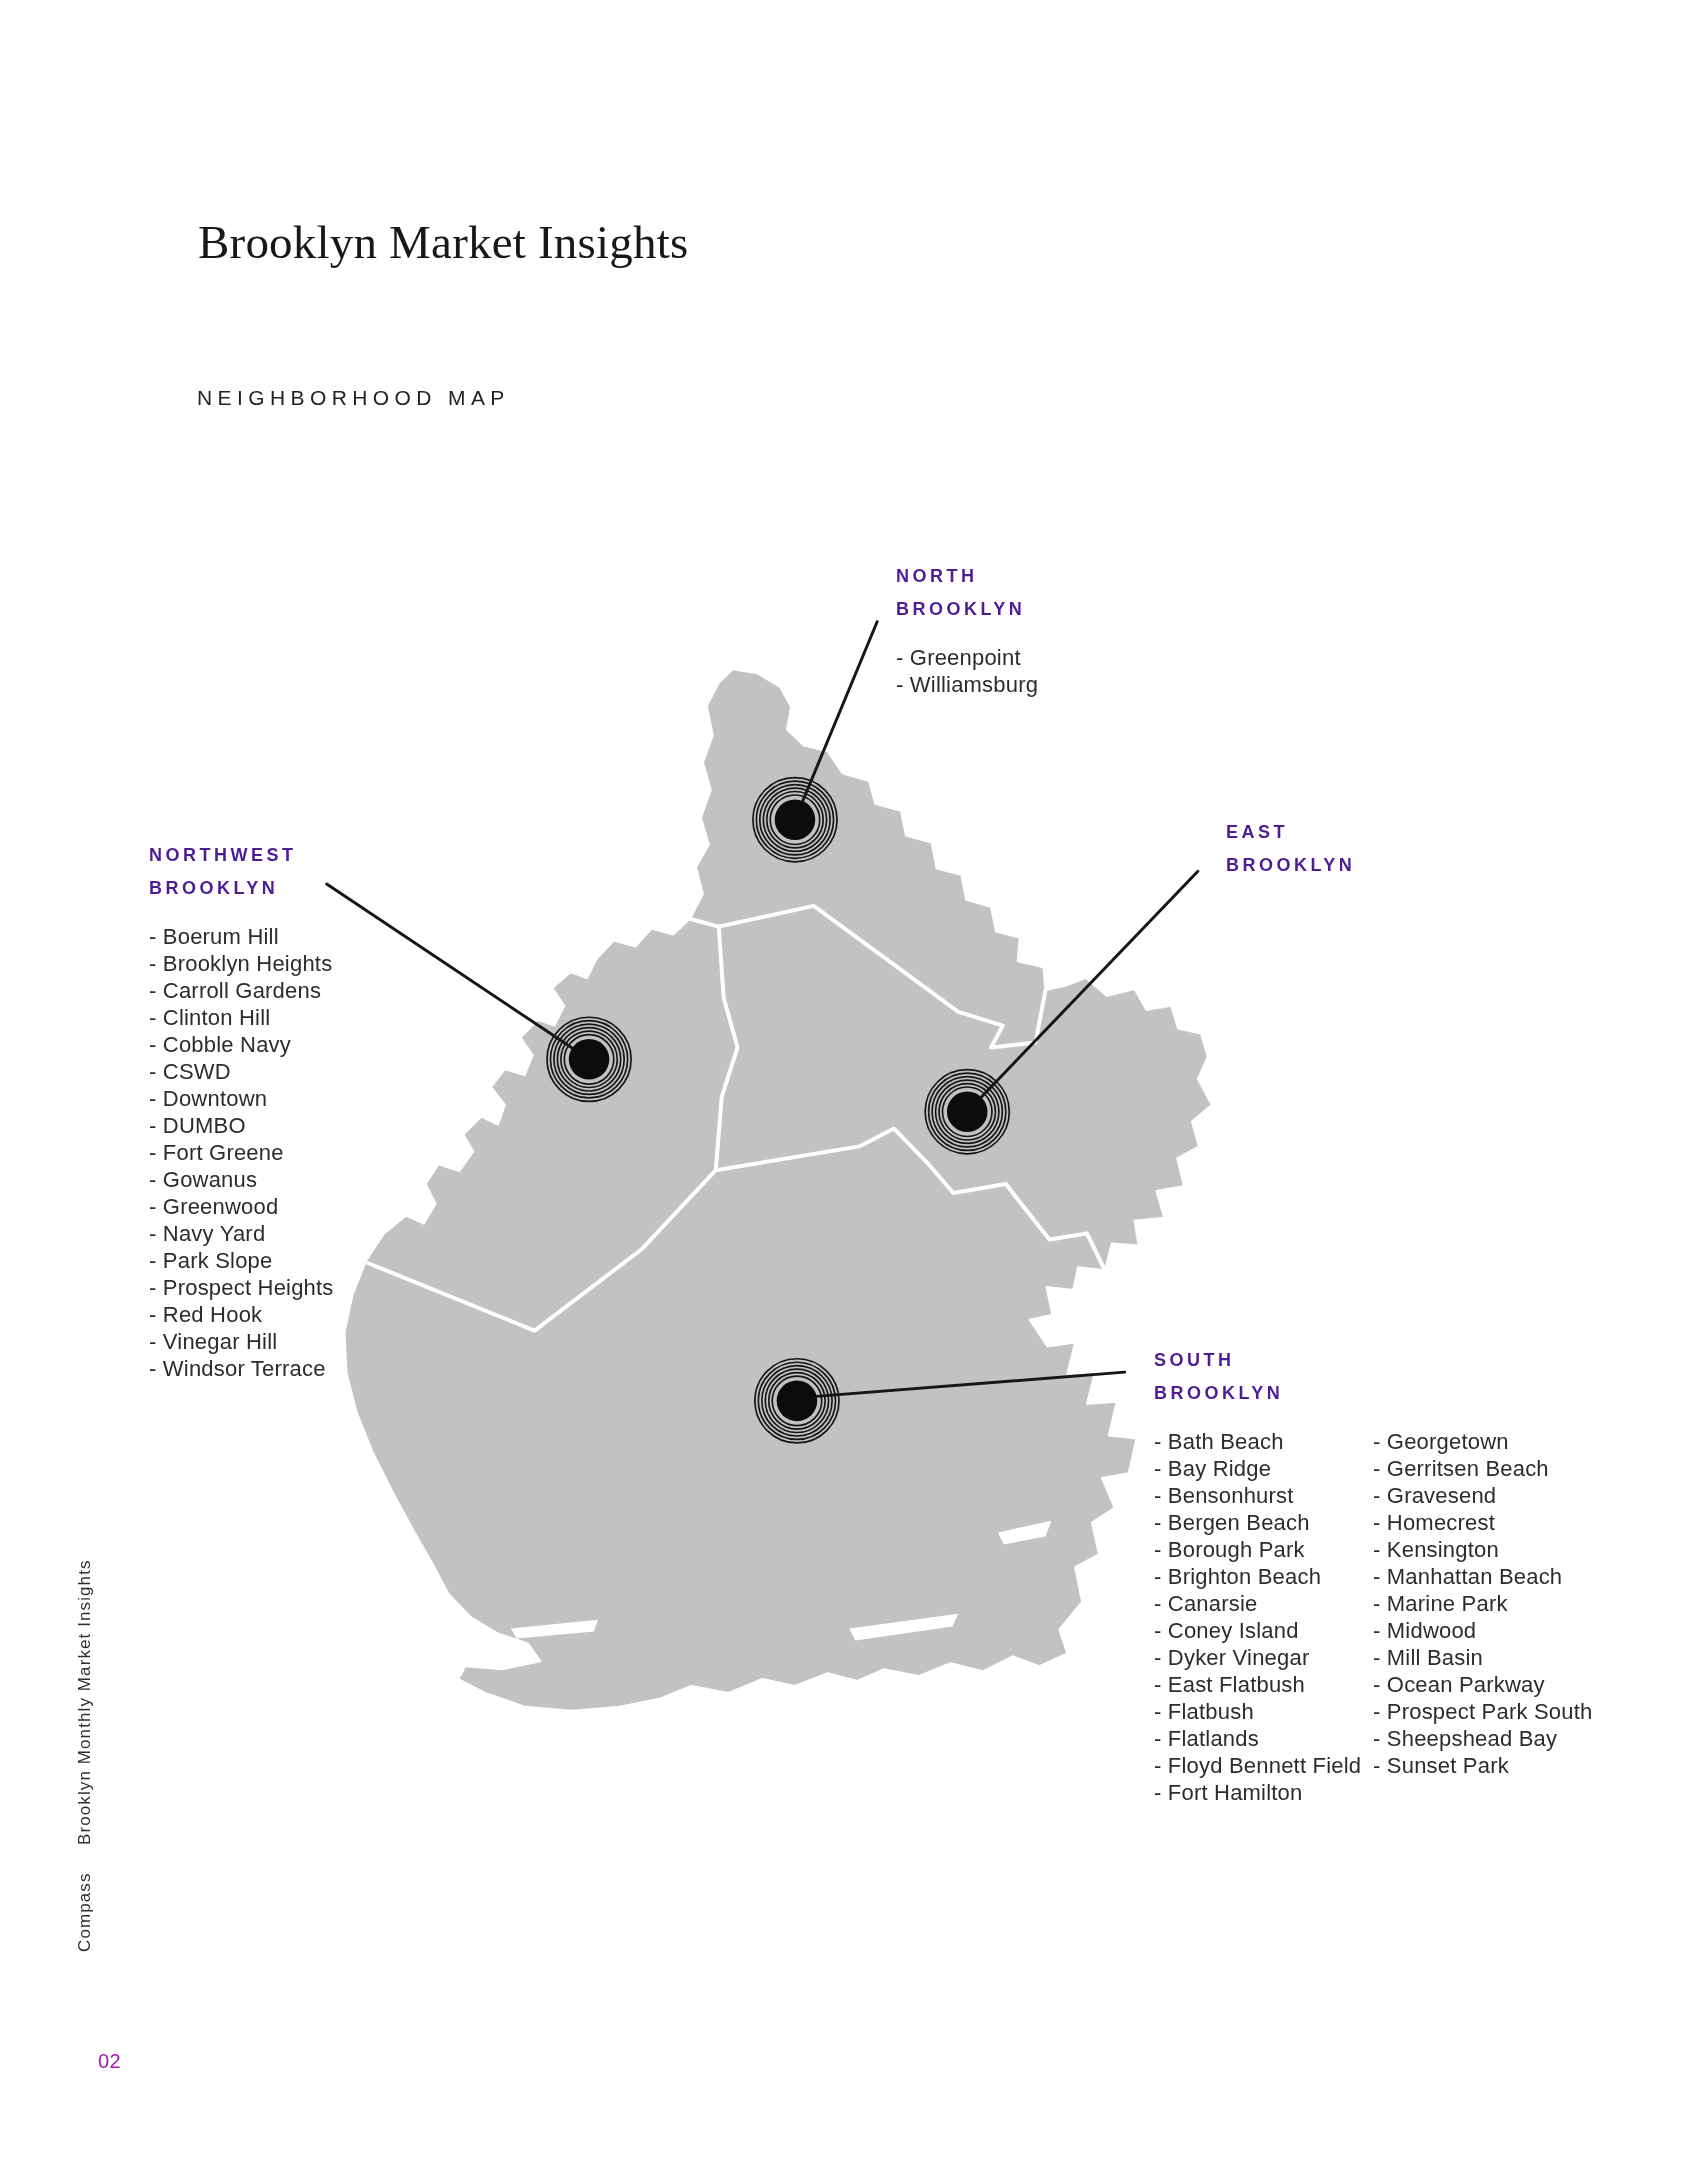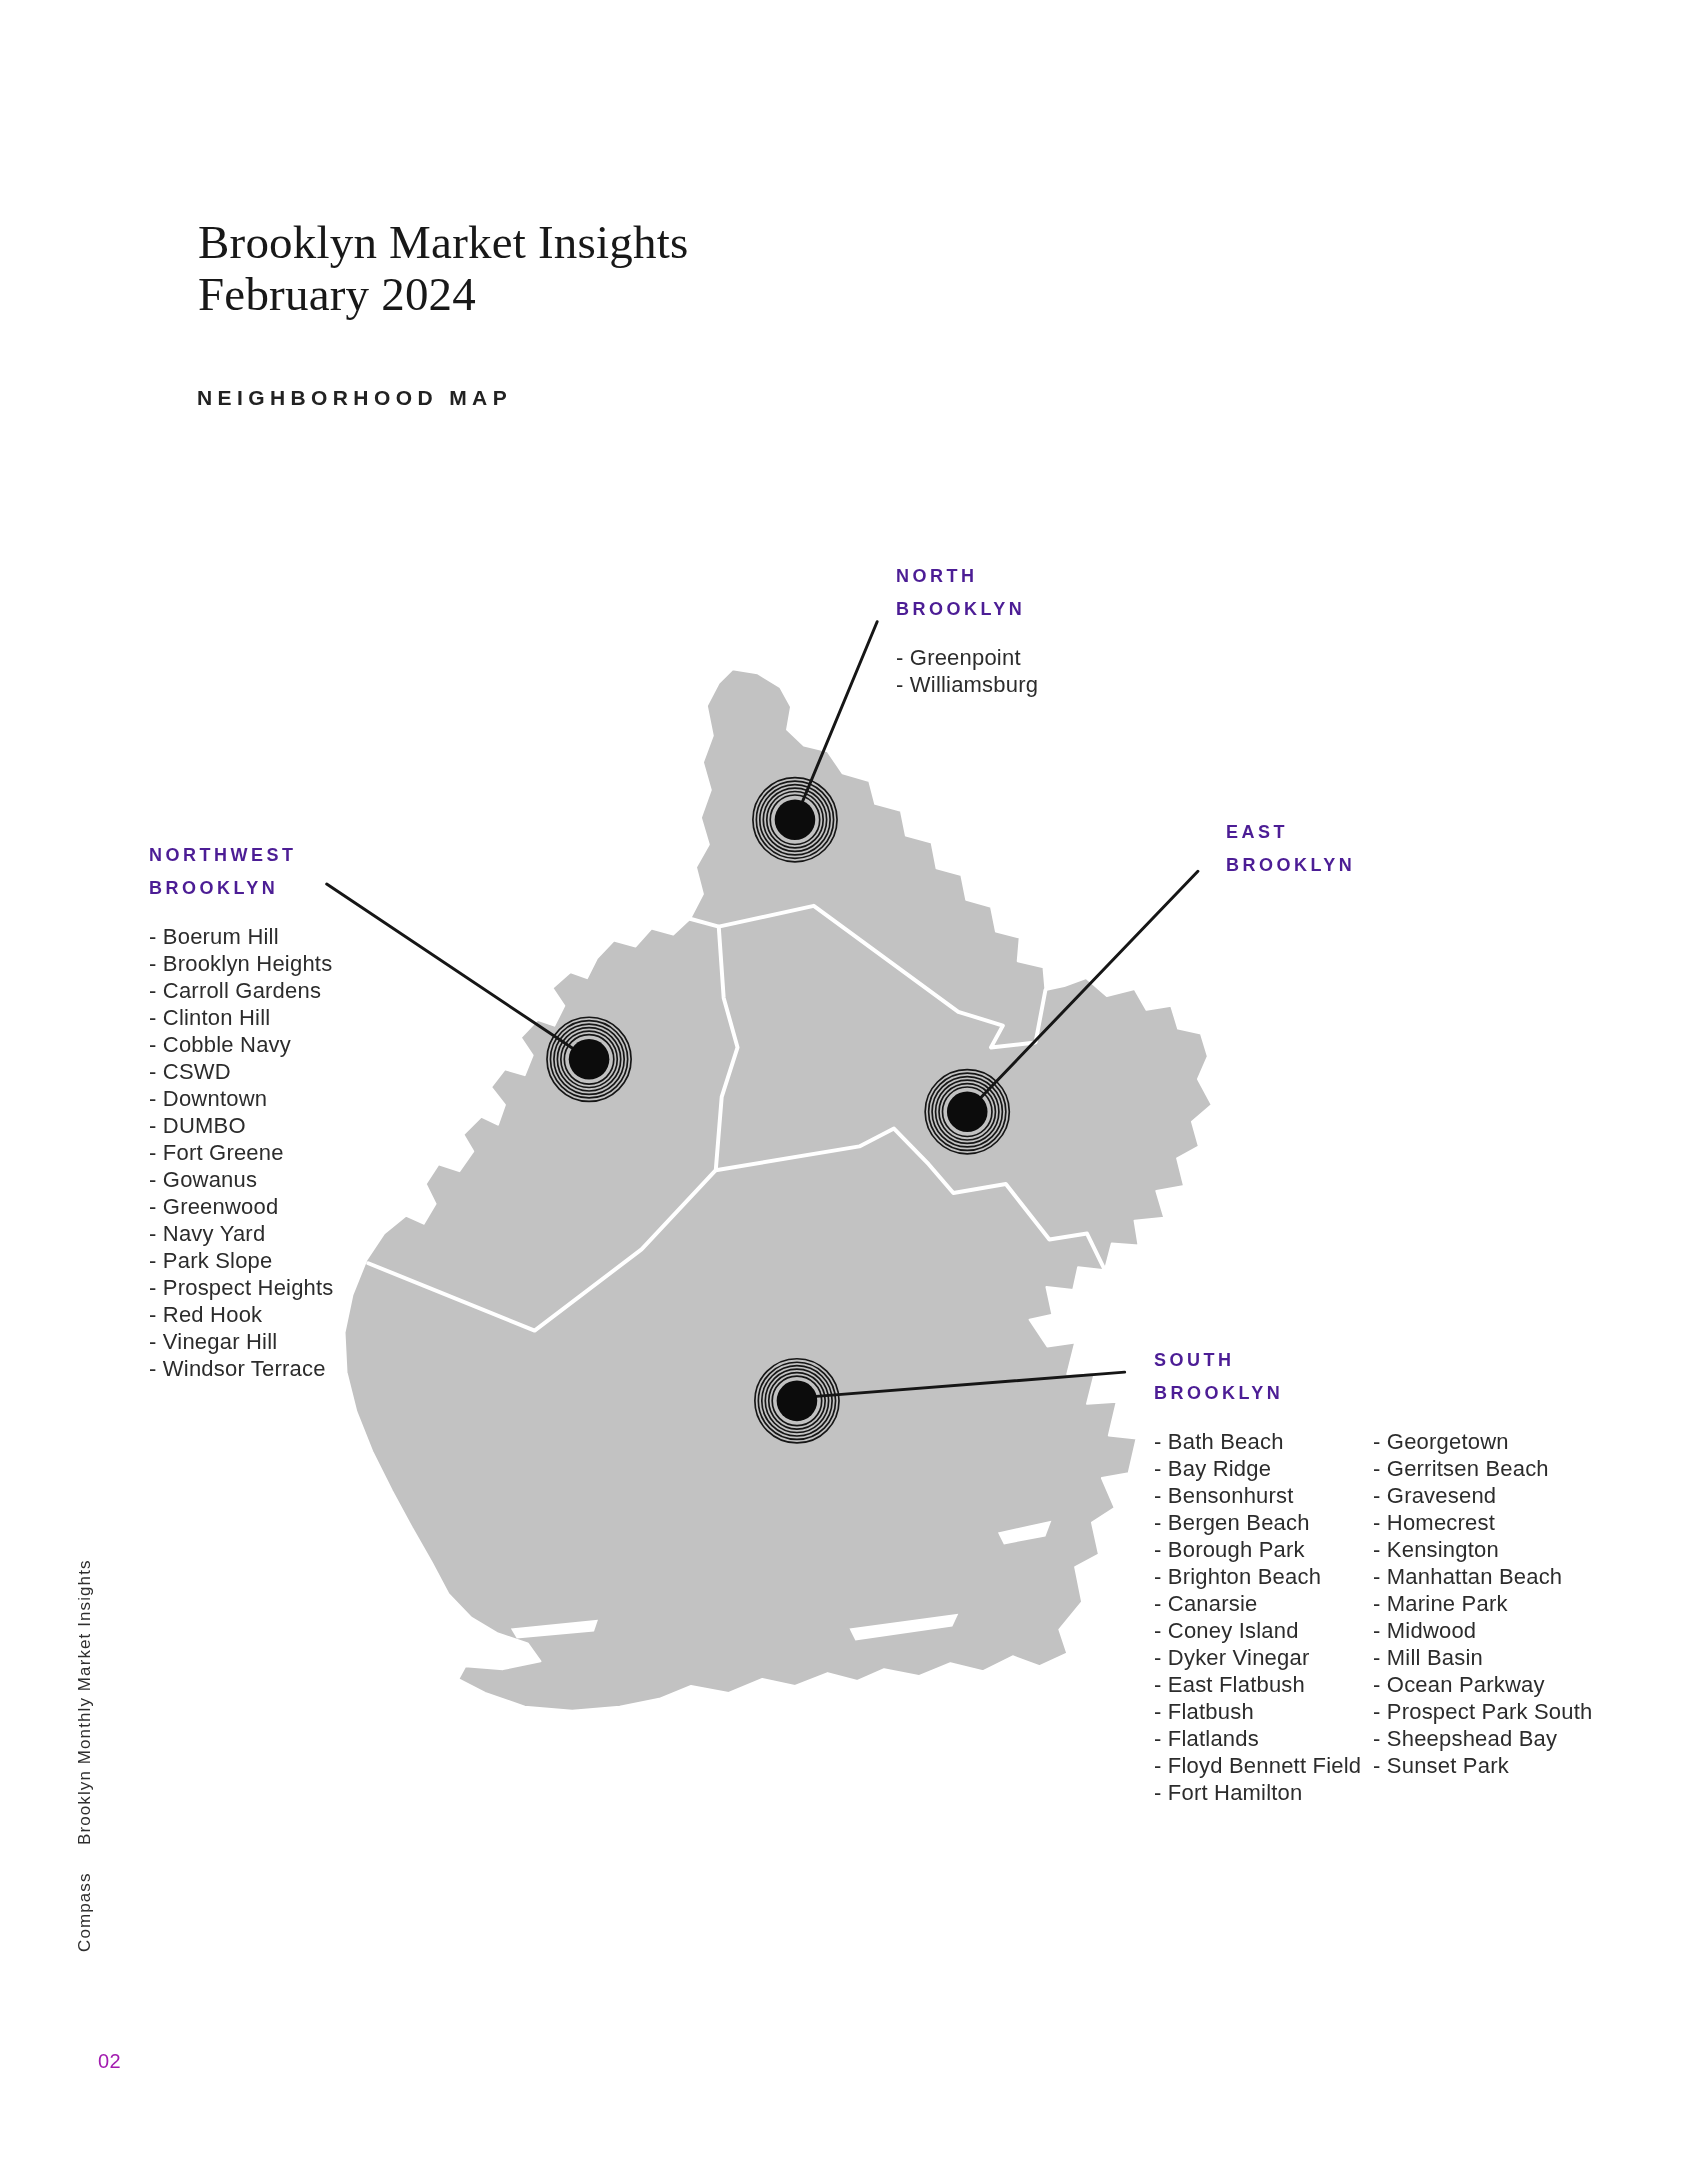--- a/index.html
+++ b/index.html
@@ -8,21 +8,21 @@
     font-family:"Liberation Sans",sans-serif;color:#1f1f1f;
   }
   .map-svg{position:absolute;left:0;top:0;}
   .doc-title{
     position:absolute;left:198px;top:216px;
     font-family:"Liberation Serif",serif;font-size:47px;line-height:52px;
     font-weight:500;color:#181818;letter-spacing:0.2px;
   }
   .doc-subtitle{
     position:absolute;left:197px;top:386px;
-    font-size:21px;letter-spacing:5.4px;color:#222;font-weight:700;
+    font-size:21px;letter-spacing:5.4px;color:#222;font-weight:400;
   }
   .region-block{position:absolute;}
   .region-header{
     font-size:18px;font-weight:700;letter-spacing:3.5px;
     line-height:33px;color:#4c1d95;
   }
   .region-list{margin-top:18px;}
   .region-list .nb-item{
     font-size:22px;line-height:27px;color:#2c2c2c;letter-spacing:0.2px;
     white-space:nowrap;
@@ -101,21 +101,20 @@
       <circle cx="805" cy="1415" r="35.5" fill="none" stroke="#161616" stroke-width="1.7"></circle>
       <circle cx="805" cy="1415" r="32" fill="none" stroke="#161616" stroke-width="1.7"></circle>
       <circle cx="805" cy="1415" r="28.5" fill="none" stroke="#161616" stroke-width="1.7"></circle>
       <circle cx="805" cy="1415" r="25" fill="none" stroke="#161616" stroke-width="1.7"></circle>
       <circle cx="805" cy="1415" r="20.5" fill="#0c0c0c"></circle>
     </g>
   </svg>
 
   <div class="doc-title">
     <div>Brooklyn Market Insights</div>
-    <div>February 2024</div>
   </div>
   <div class="doc-subtitle">NEIGHBORHOOD MAP</div>
 
   <div class="region-block" style="left:896px;top:560px;">
     <div class="region-header">
       <div>NORTH</div>
       <div>BROOKLYN</div>
     </div>
     <div class="region-list">
         <div class="nb-item">- Greenpoint</div>

